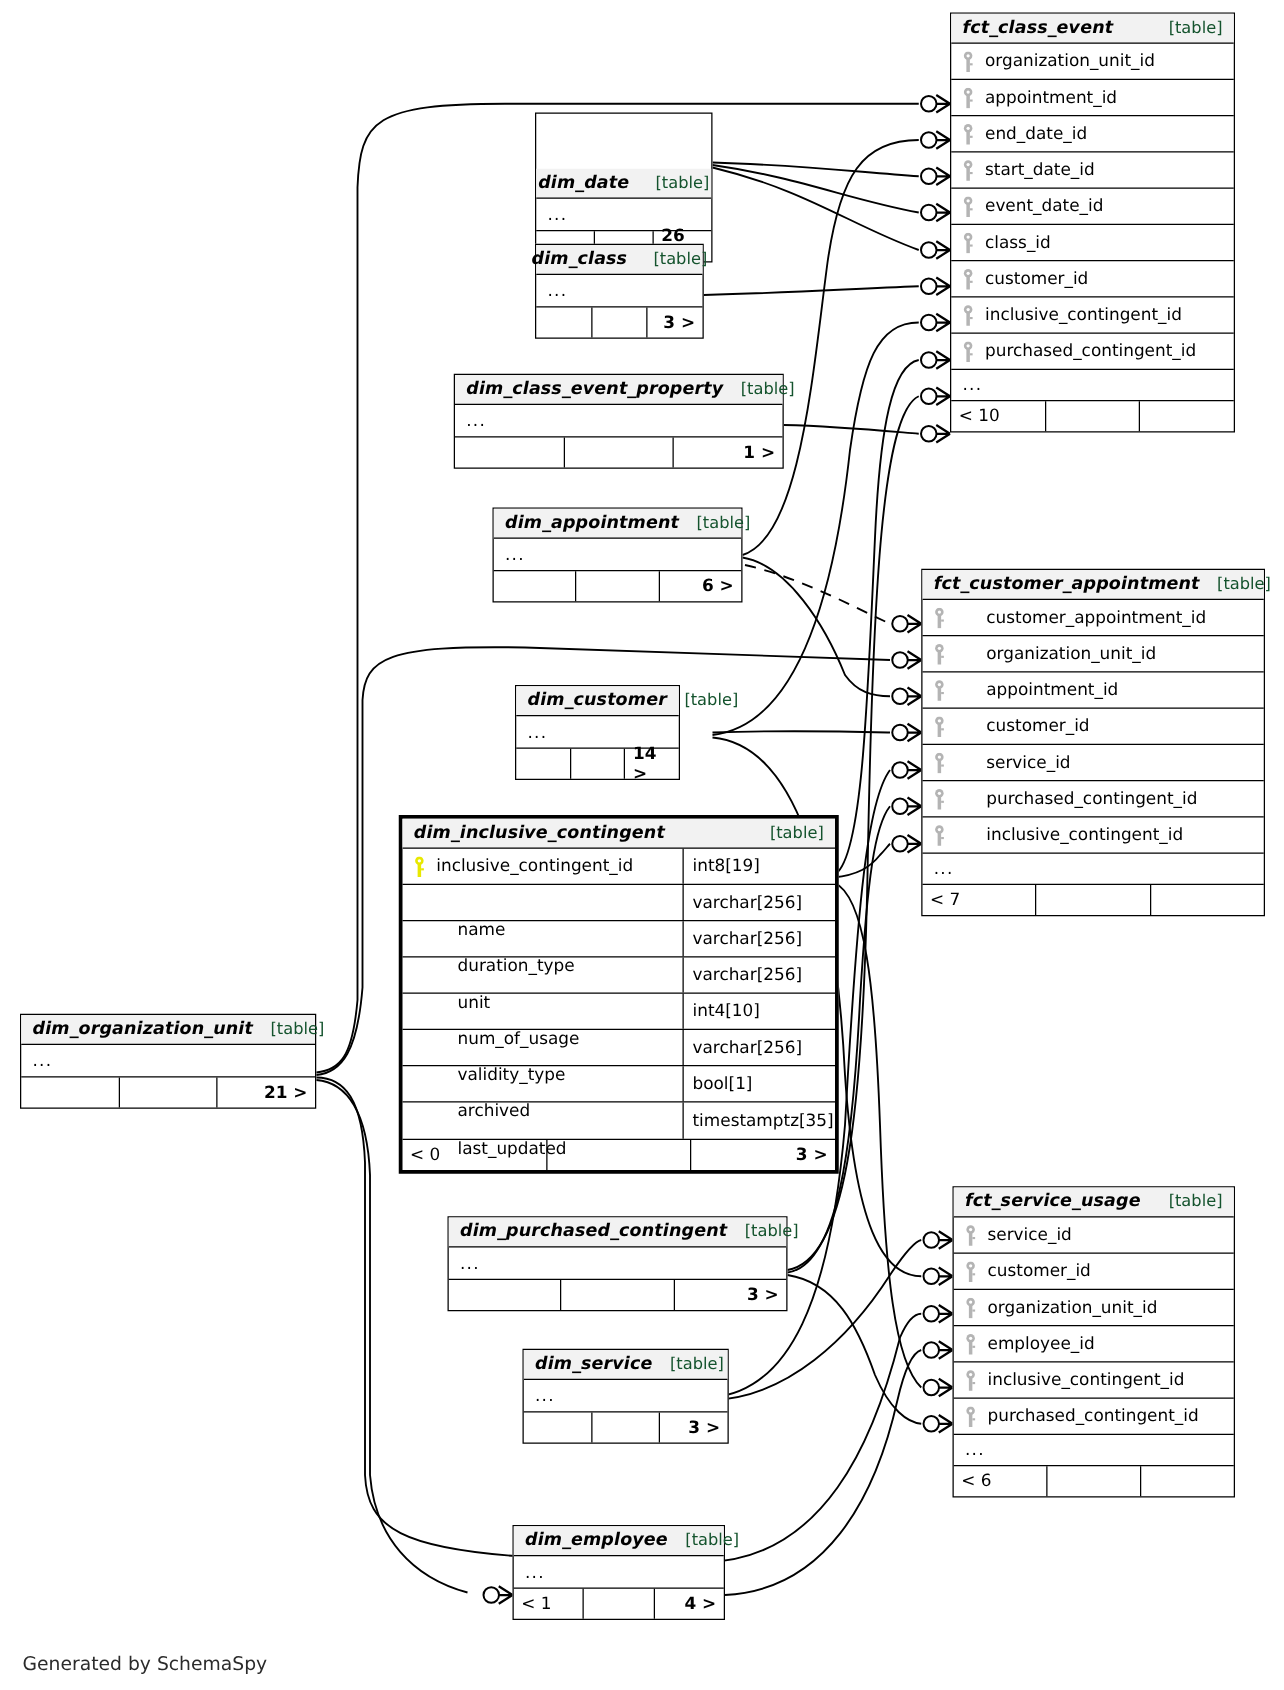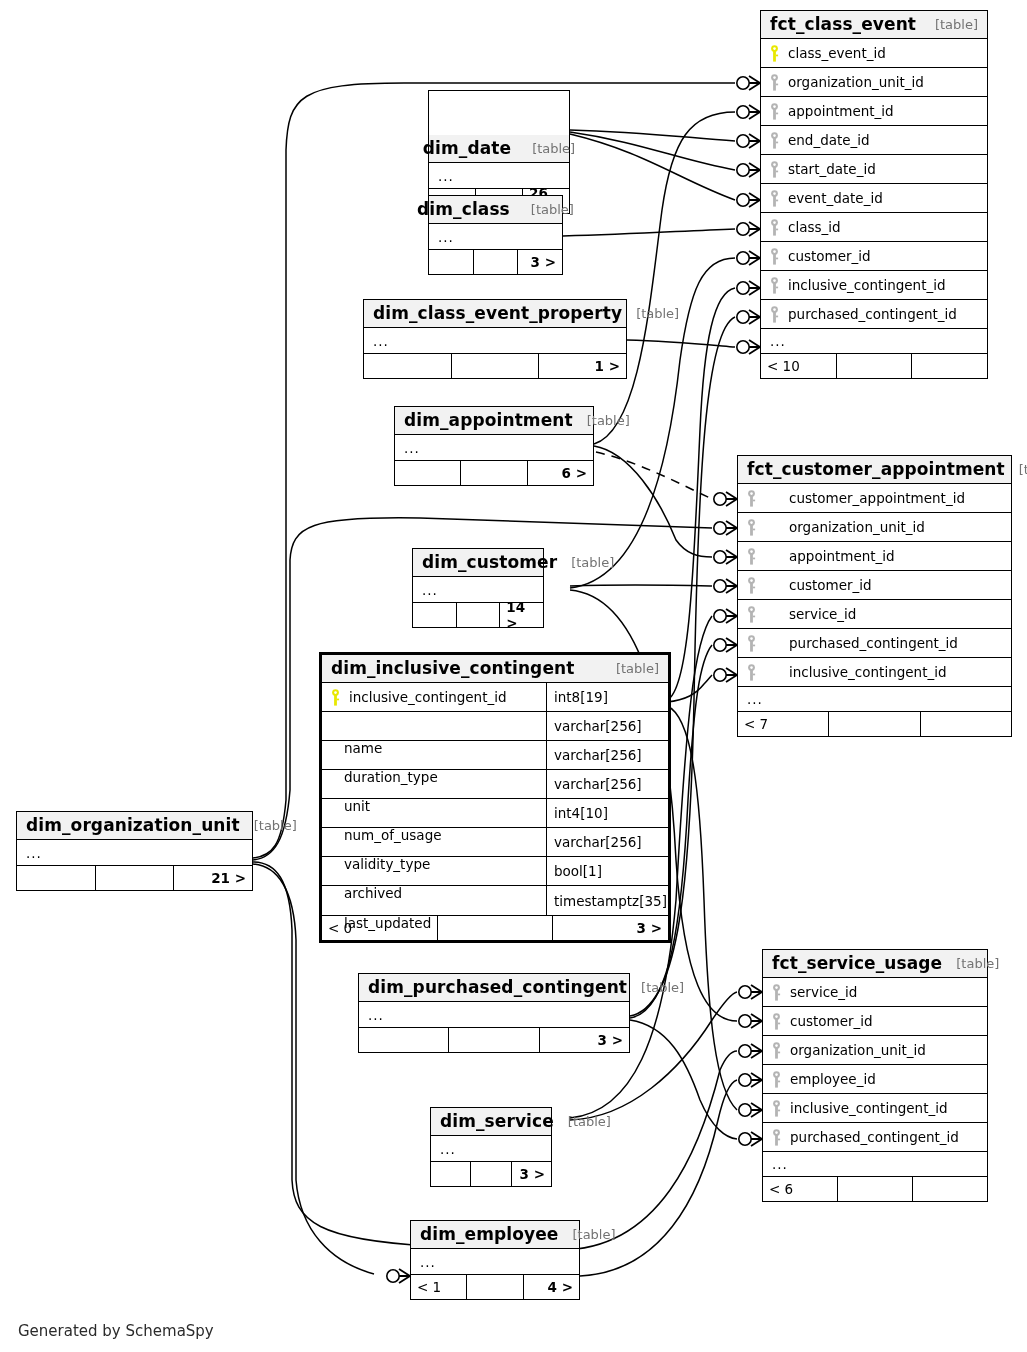--- a/index.html
+++ b/index.html
@@ -23,34 +23,34 @@
   .tbl.focus{ border:3px solid #000; }
 
   .thead{
     background:#f2f2f2;
     border-bottom:1px solid #000;
     display:flex;align-items:center;
     padding:3px 9px 4px 9px;
     box-sizing:border-box;
     white-space:nowrap;
   }
-  .tname{font-weight:bold;font-size:17px;letter-spacing:.1px;}
-  .ttag{font-size:13px;color:#737373;margin-left:auto;padding-left:14px;}
+  .tname{font-weight:bold;font-size:14px;letter-spacing:.1px;font-style:italic;}
+  .ttag{font-size:13px;color:#14532d;margin-left:auto;padding-left:14px;}
   .ttag.tight{margin-left:7px;}
 
   .trow{
     display:flex;align-items:center;
     border-bottom:1px solid #000;
     box-sizing:border-box;
     height:29px;
     white-space:nowrap;
   }
   .trow:last-child{border-bottom:none;}
   .cname{display:flex;align-items:center;padding-left:9px;flex:1;min-width:0;overflow:hidden;}
-  .cname.indent{padding-left:22px;margin-top:44px;}
+  .cname.indent{padding-left:44px;margin-top:44px;}
   .ctype{
     border-left:1px solid #000;
     padding-left:7px;
     width:122px;box-sizing:border-box;
     display:flex;align-items:center;height:100%;
   }
   .ellipsis{padding-left:9px;display:flex;align-items:center;height:100%;font-size:13.5px;letter-spacing:1px;}
 
   
   .key{width:9px;height:17px;margin-right:9px;flex:0 0 auto;display:block;}
@@ -162,31 +162,20 @@
   </svg>
 
   <div class="tbl" id="t-fct_class_event" style="left:760px;top:10px;width:228px;">
     <div class="thead">
       <span class="tname">fct_class_event</span>
       <span class="ttag">[table]</span>
     </div>
     <div class="trow">
       <span class="cname">
         <svg class="key" viewBox="0 0 9 17">
-            <circle cx="4.5" cy="3.6" r="3.4" fill="#e8e800"></circle>
-            <circle cx="4.5" cy="3.6" r="1.3" fill="#fff"></circle>
-            <rect x="3.1" y="6" width="2.8" height="10.6" fill="#e8e800"></rect>
-            <rect x="5.9" y="9.6" width="2.2" height="1.7" fill="#e8e800"></rect>
-          </svg>
-        <span>class_event_id</span>
-      </span>
-    </div>
-    <div class="trow">
-      <span class="cname">
-        <svg class="key" viewBox="0 0 9 17">
             <circle cx="4.5" cy="3.6" r="3.4" fill="#b4b4b4"></circle>
             <circle cx="4.5" cy="3.6" r="1.3" fill="#fff"></circle>
             <rect x="3.1" y="6" width="2.8" height="10.6" fill="#b4b4b4"></rect>
             <rect x="5.9" y="9.6" width="2.2" height="1.7" fill="#b4b4b4"></rect>
           </svg>
         <span>organization_unit_id</span>
       </span>
     </div>
     <div class="trow">
       <span class="cname">
@@ -594,21 +583,21 @@
     <div class="trow" style="height:25px;border-bottom:none;">
       <span class="ellipsis">...</span>
     </div>
     <div class="tfoot">
       <span class="fc"></span>
       <span class="fc"></span>
       <span class="fc r">3 &gt;</span>
     </div>
   </div>
 
-  <div class="tbl" id="t-dim_service" style="left:430px;top:1079px;width:122px;margin-top:28px;">
+  <div class="tbl" id="t-dim_service" style="left:418px;top:1079px;width:165px;">
     <div class="thead">
       <span class="tname">dim_service</span>
       <span class="ttag">[table]</span>
     </div>
     <div class="trow" style="height:25px;border-bottom:none;">
       <span class="ellipsis">...</span>
     </div>
     <div class="tfoot">
       <span class="fc"></span>
       <span class="fc"></span>

